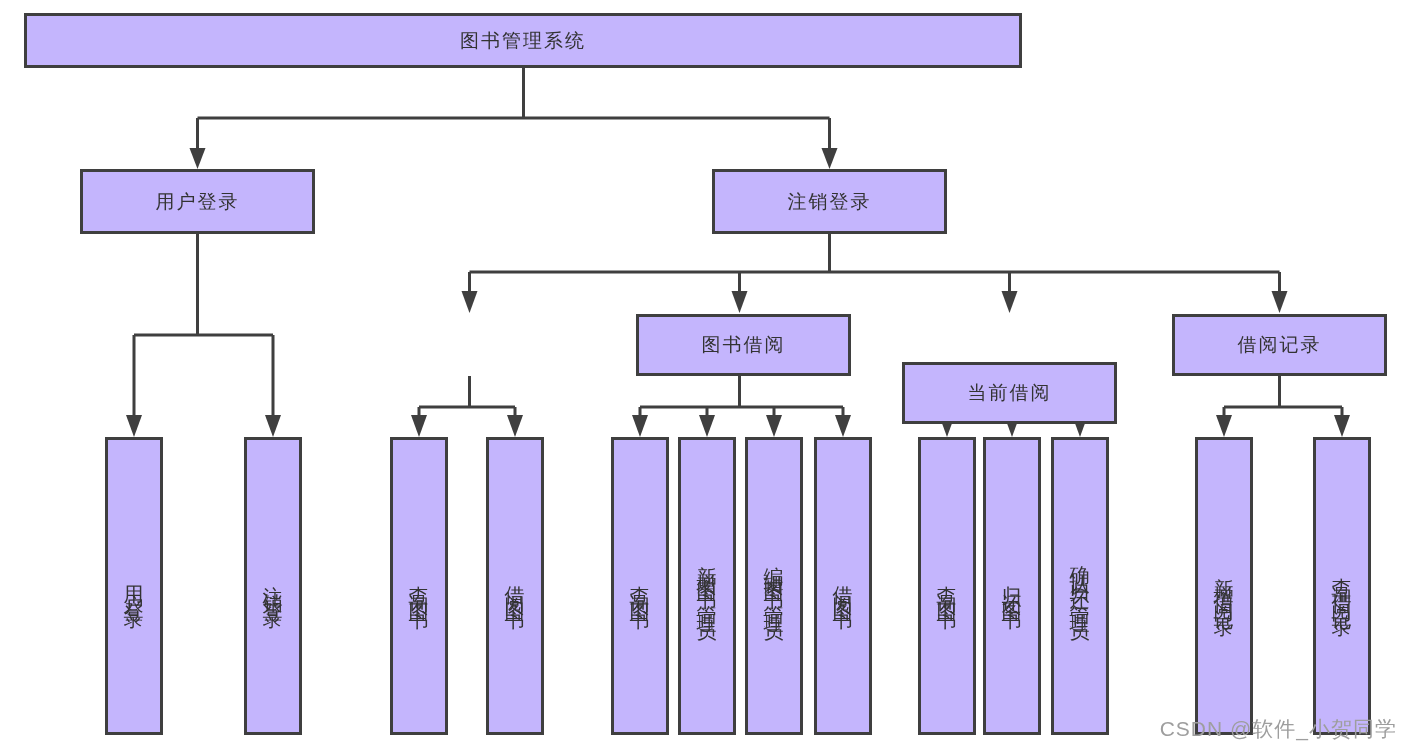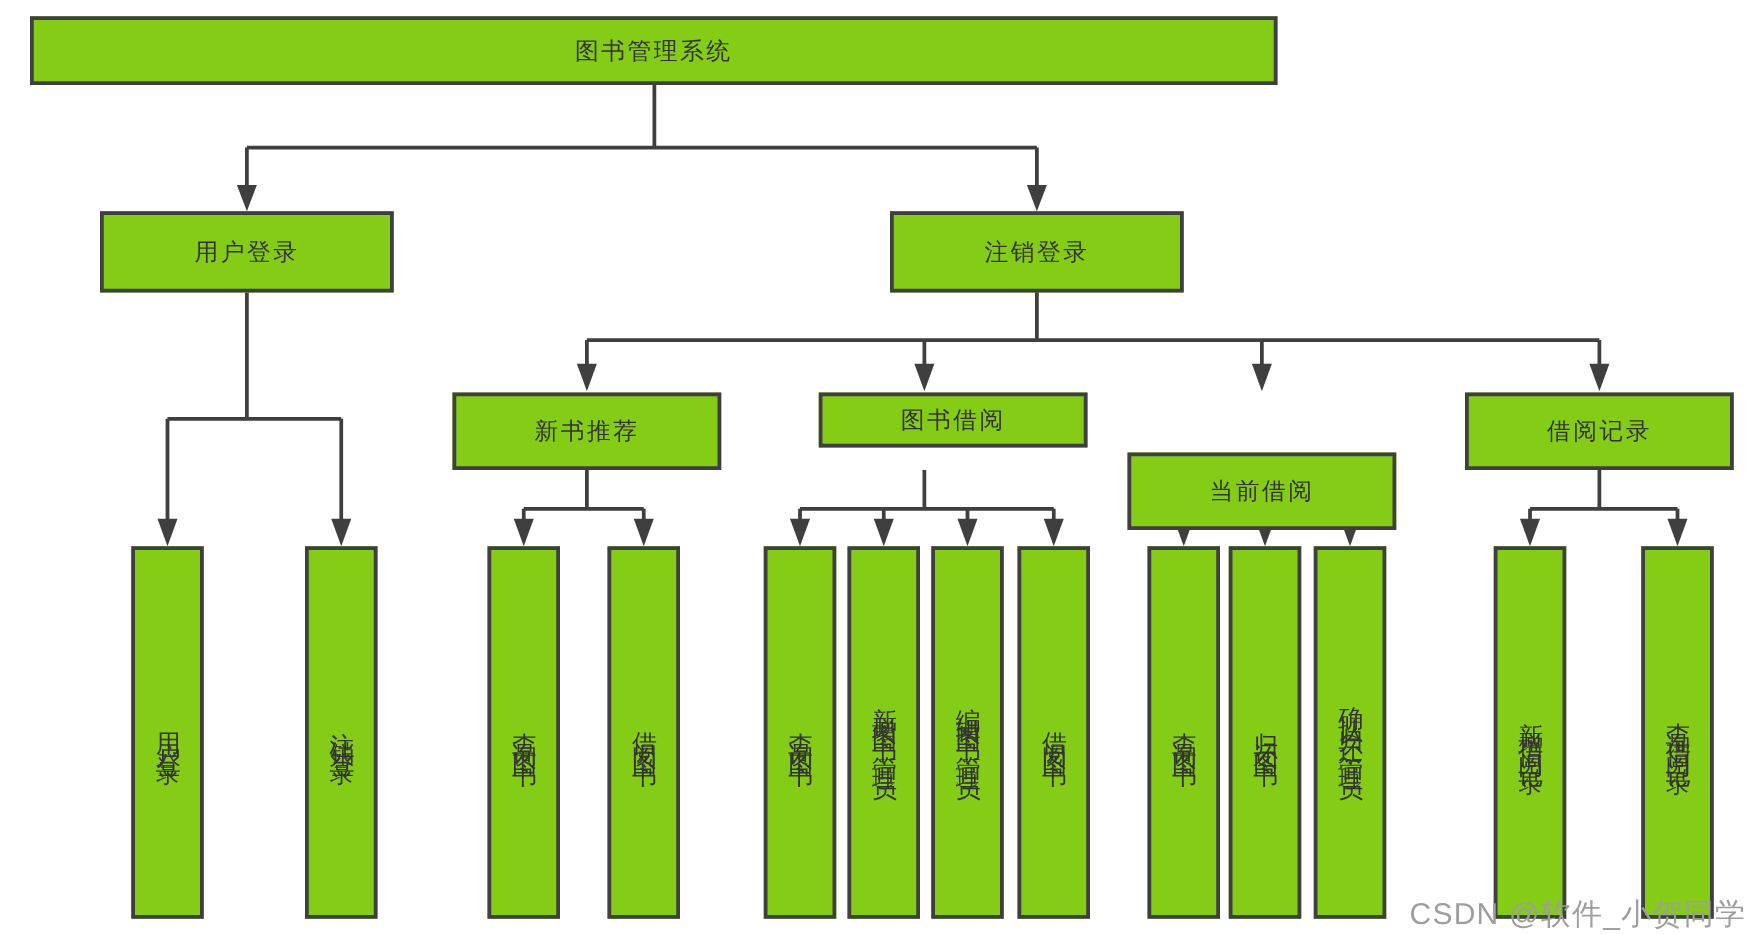--- a/index.html
+++ b/index.html
@@ -12,21 +12,21 @@
     overflow: hidden;
   }
   .connectors {
     position: absolute;
     left: 0; top: 0;
     width: 1405px; height: 747px;
   }
   .node {
     position: absolute;
     box-sizing: border-box;
-    background: #84cc16;
+    background: #c4b5fd;
     border: 3px solid #3f3f3f;
     color: #333333;
     display: flex;
     align-items: center;
     justify-content: center;
     z-index: 2;
   }
   .node.h span {
     font-size: 19px;
     letter-spacing: 2px;
@@ -36,21 +36,21 @@
     writing-mode: vertical-rl;
     text-orientation: mixed;
     font-size: 20px;
     line-height: 1.1;
     letter-spacing: 8px;
   }
   .watermark {
     position: absolute;
     right: 8px;
     top: 715px;
-    font-size: 24px;
+    font-size: 21px;
     color: #9e9e9e;
     letter-spacing: 1px;
     z-index: 3;
     white-space: nowrap;
   }
   .cline { stroke: #3f3f3f; stroke-width: 3; fill: none; }
   .ahead { fill: #3f3f3f; stroke: none; }
 </style>
 </head>
 <body>
@@ -111,24 +111,21 @@
     <span>图书管理系统</span>
   </div>
 
   <div class="node h" style="left:80px; top:169px; width:235px; height:65px;">
     <span>用户登录</span>
   </div>
   <div class="node h" style="left:712px; top:169px; width:235px; height:65px;">
     <span>注销登录</span>
   </div>
 
-  <div class="node h" style="left:362px; top:314px; width:215px; height:62px;">
-    <span>新书推荐</span>
-  </div>
-  <div class="node h" style="left:655px; top:314px; width:215px; height:44px;">
+  <div class="node h" style="left:636px; top:314px; width:215px; height:62px;">
     <span>图书借阅</span>
   </div>
   <div class="node h" style="left:902px; top:314px; width:215px; height:62px;margin-top:48px;">
     <span>当前借阅</span>
   </div>
   <div class="node h" style="left:1172px; top:314px; width:215px; height:62px;">
     <span>借阅记录</span>
   </div>
 
   <div class="node v" style="left:105px; top:437px; width:58px; height:298px;">

